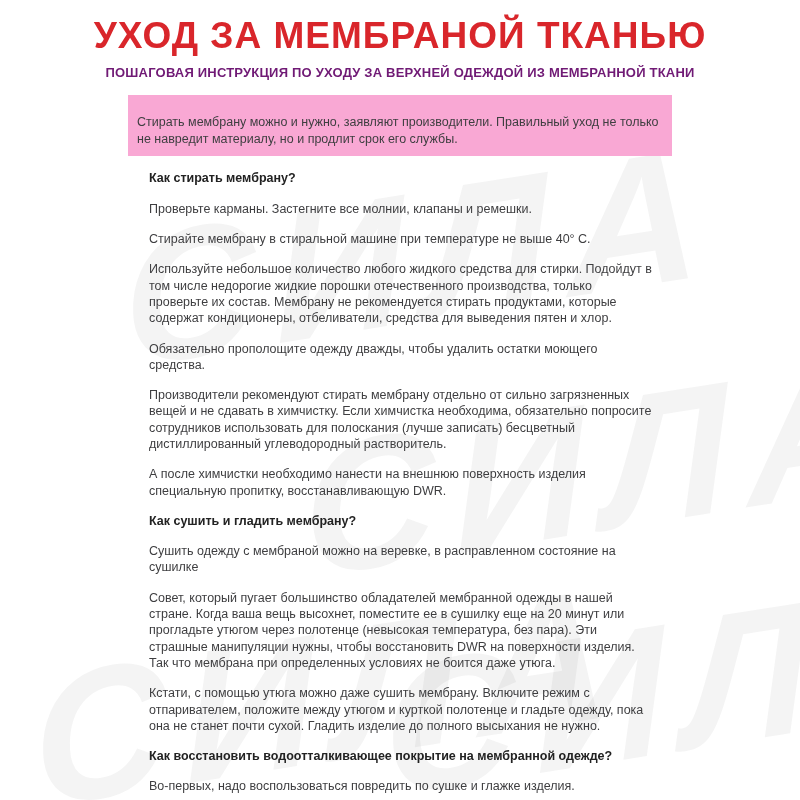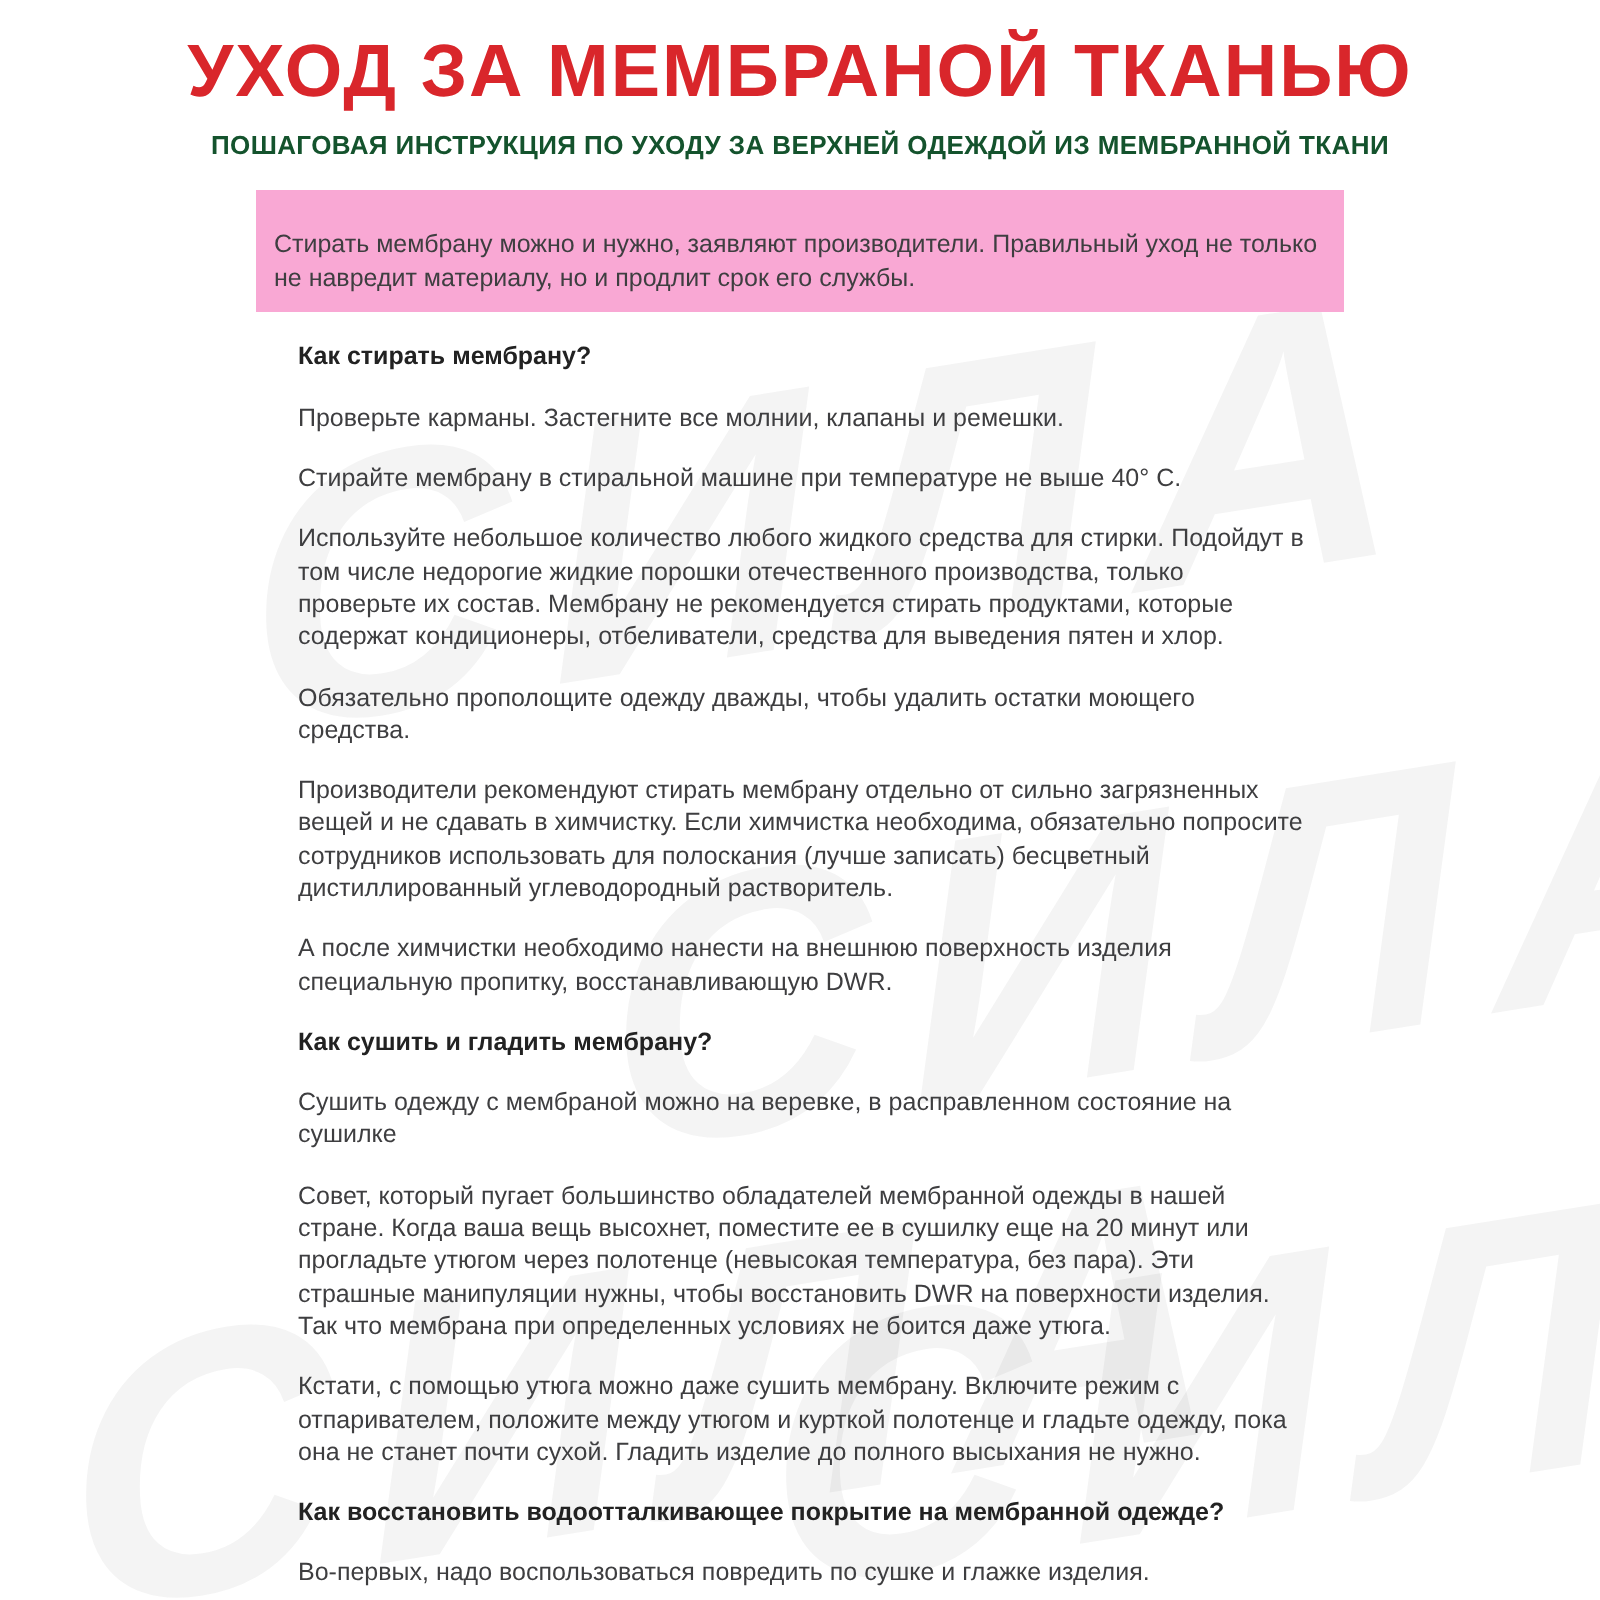--- a/index.html
+++ b/index.html
@@ -20,21 +20,21 @@
     font-weight:bold;
     letter-spacing:1px;
     color:#d9262b;
     line-height:1.05;
   }
   .subtitle {
     margin:9px 0 0 0;
     font-size:13px;
     font-weight:bold;
     letter-spacing:0.2px;
-    color:#14532d;
+    color:#701a75;
   }
 
   
   .content { width:544px; margin:15px auto 0; position:relative; z-index:2; }
 
   .intro-box {
     background:#f9a8d4;
     padding:19px 9px 8px 9px;
     font-size:12.5px;
     line-height:17.3px;

